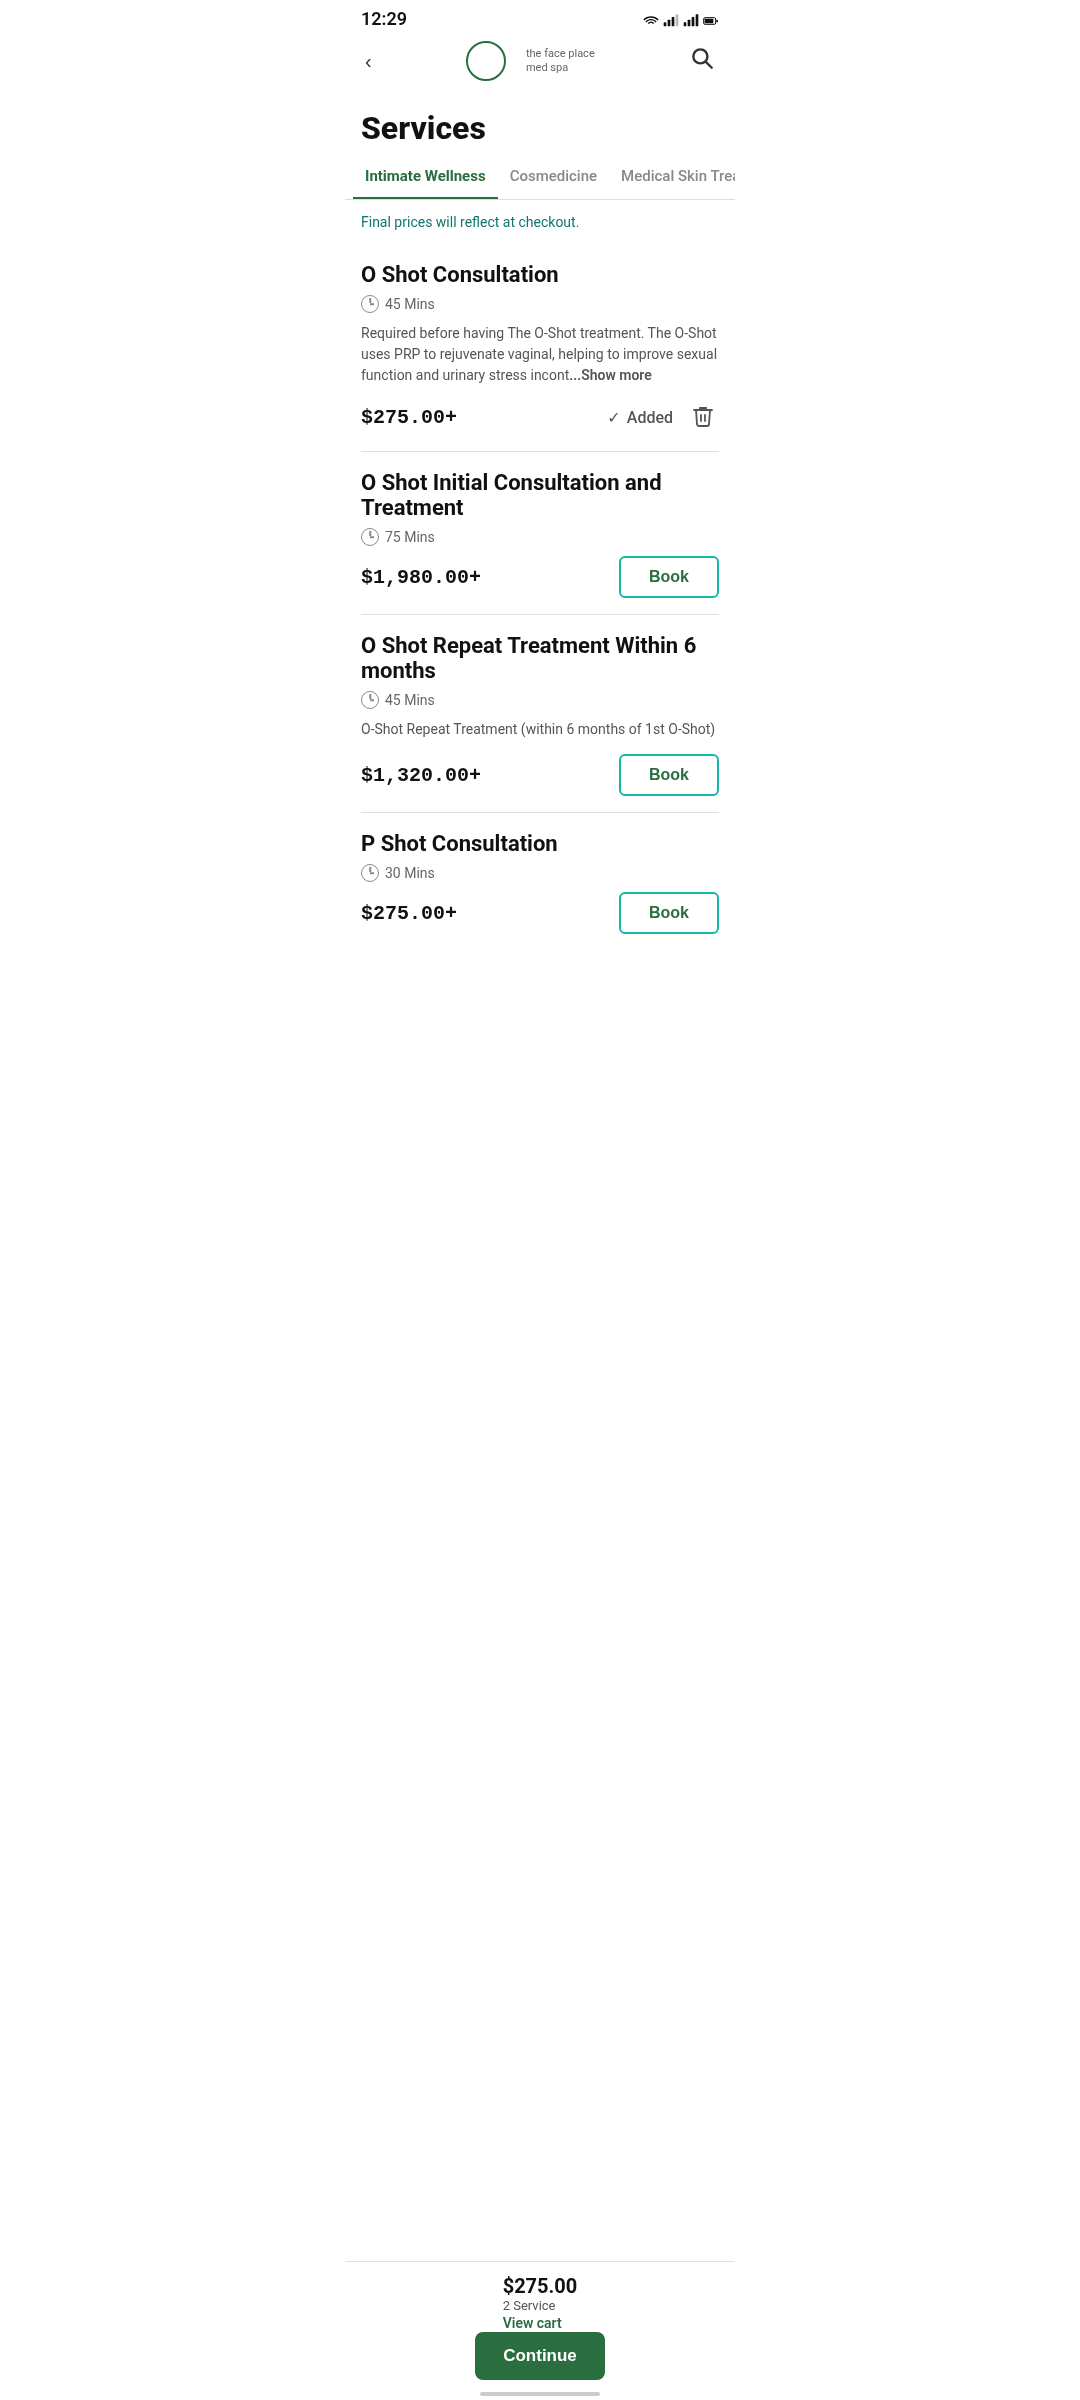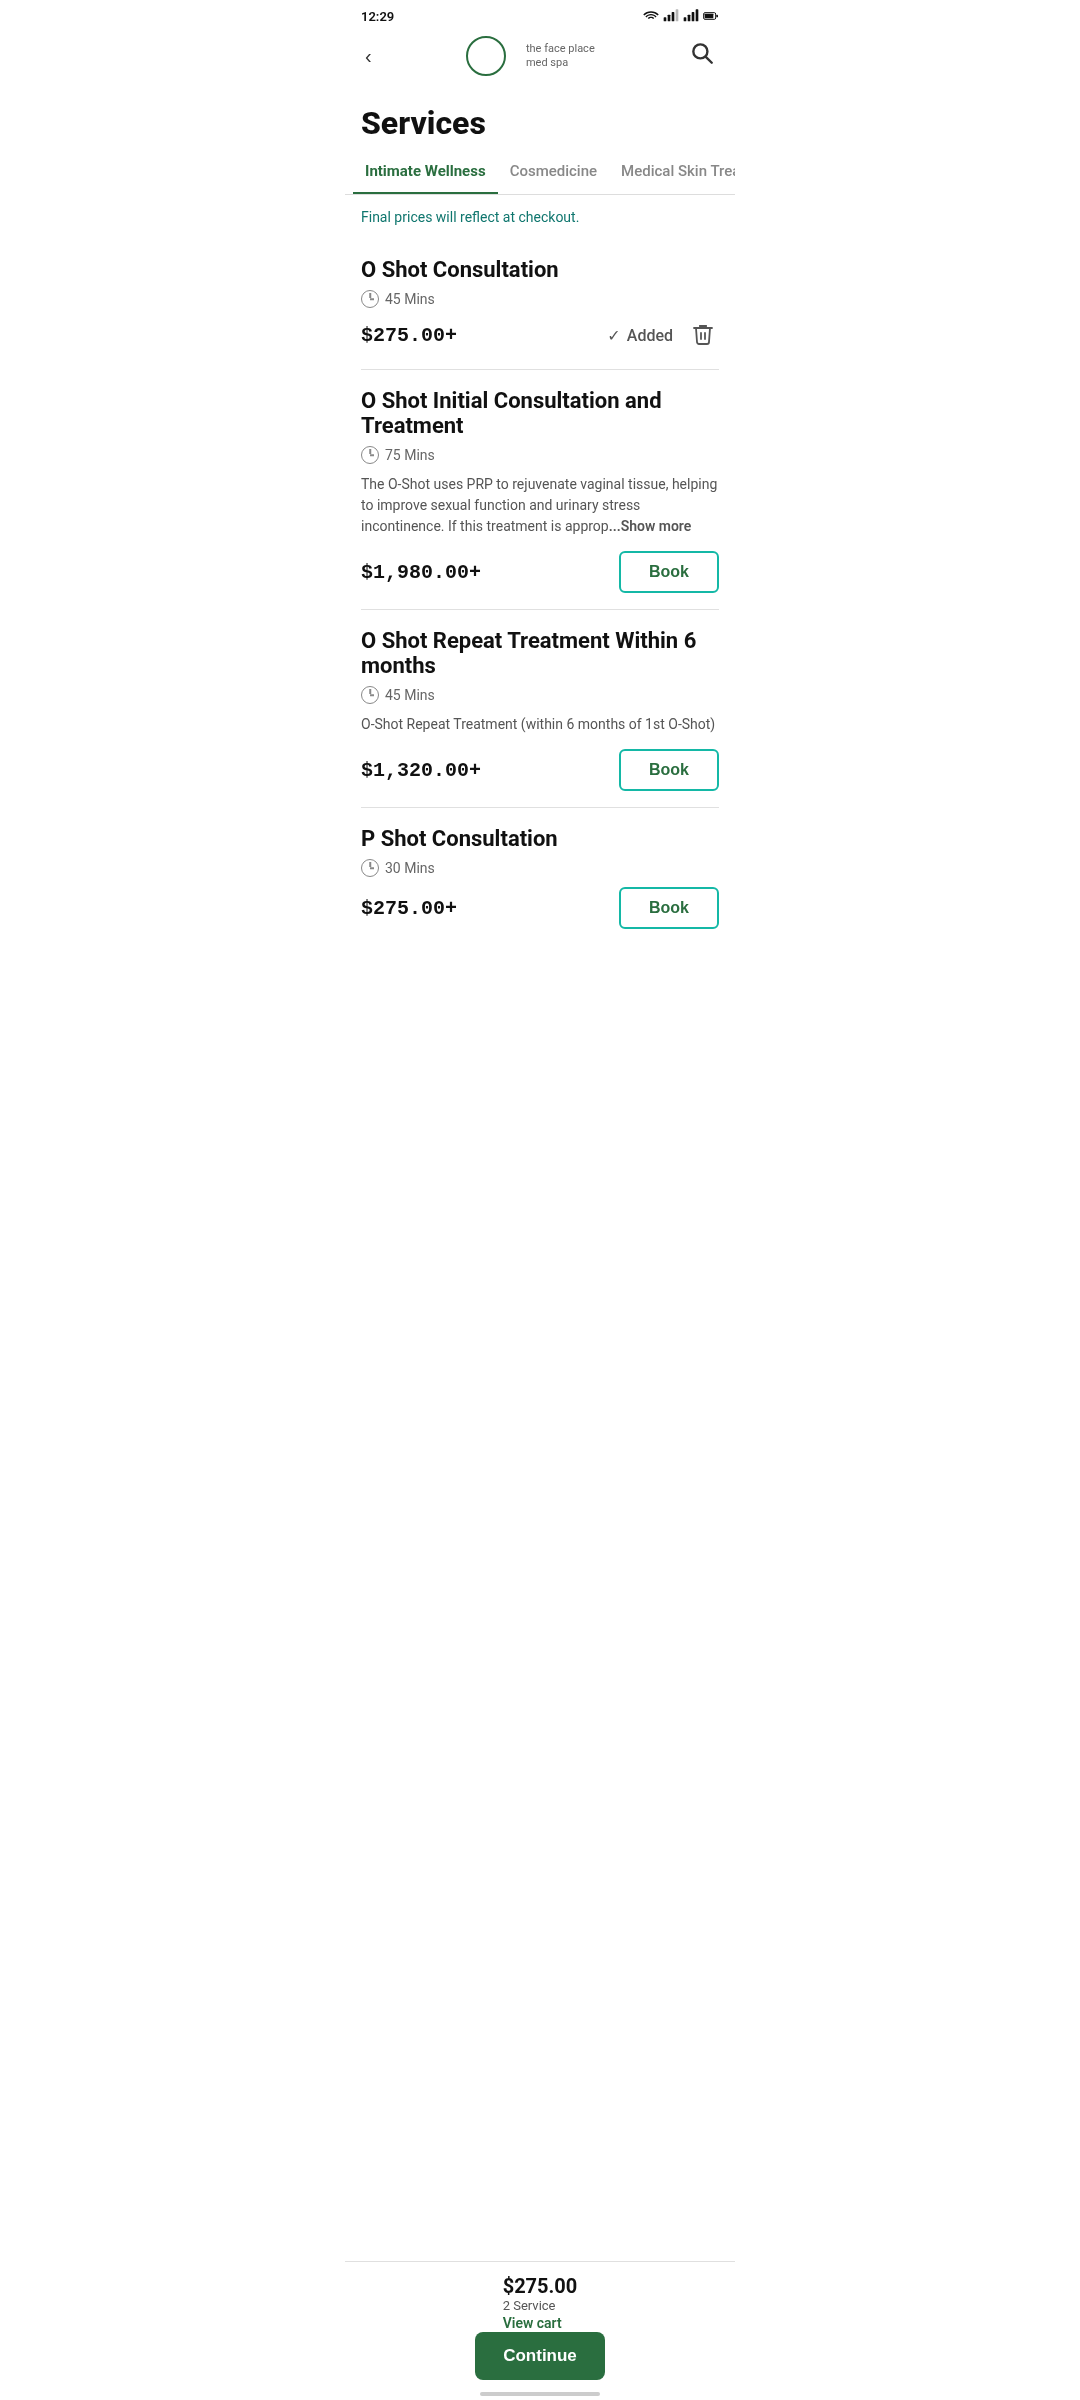--- a/index.html
+++ b/index.html
@@ -12,23 +12,23 @@
       font-size: 16px;
       color: #111;
       position: relative;
       min-height: 100vh;
     }
 
     
     .status-bar {
       display: flex;
       justify-content: space-between;
-      align-items: center;
+      align-items: flex-end;
       padding: 8px 16px 4px;
-      font-size: 13px;
+      font-size: 18px;
       font-weight: 600;
     }
     .status-icons {
       display: flex;
       align-items: center;
       gap: 4px;
     }
     .status-icons svg {
       width: 16px;
       height: 16px;
@@ -360,20 +360,23 @@
 
 <div class="notice">Final prices will reflect at checkout.</div>
 
 <div class="service-list service-list-scroll">
 
   <div class="service-item">
     <div class="service-name">O Shot Consultation</div>
     <div class="service-duration">
       <div class="clock-icon"></div>
       <span>45 Mins</span>
+    </div>
+    <div class="service-desc">
+      <span>Required before having The O-Shot treatment. The O-Shot uses PRP to rejuvenate vaginal, helping to improve sexual function and urinary stress incont</span><span class="show-more">...Show more</span>
     </div>
     <div class="service-footer">
       <span class="service-price">$275.00+</span>
       <div class="added-group">
         <div class="added-indicator">
           <span class="checkmark">✓</span>
           <span>Added</span>
         </div>
         <button class="delete-btn">
           <svg width="24" height="24" viewBox="0 0 24 24" fill="none" stroke="#555" stroke-width="1.8" stroke-linecap="round">
@@ -387,23 +390,20 @@
       </div>
     </div>
   </div>
 
   <div class="service-item">
     <div class="service-name">O Shot Initial Consultation and Treatment</div>
     <div class="service-duration">
       <div class="clock-icon"></div>
       <span>75 Mins</span>
     </div>
-    <div class="service-desc">
-      <span>The O-Shot uses PRP to rejuvenate vaginal tissue, helping to improve sexual function and urinary stress incontinence. If this treatment is approp</span><span class="show-more">...Show more</span>
-    </div>
     <div class="service-footer">
       <span class="service-price">$1,980.00+</span>
       <button class="book-btn">Book</button>
     </div>
   </div>
 
   <div class="service-item">
     <div class="service-name">O Shot Repeat Treatment Within 6 months</div>
     <div class="service-duration">
       <div class="clock-icon"></div>

